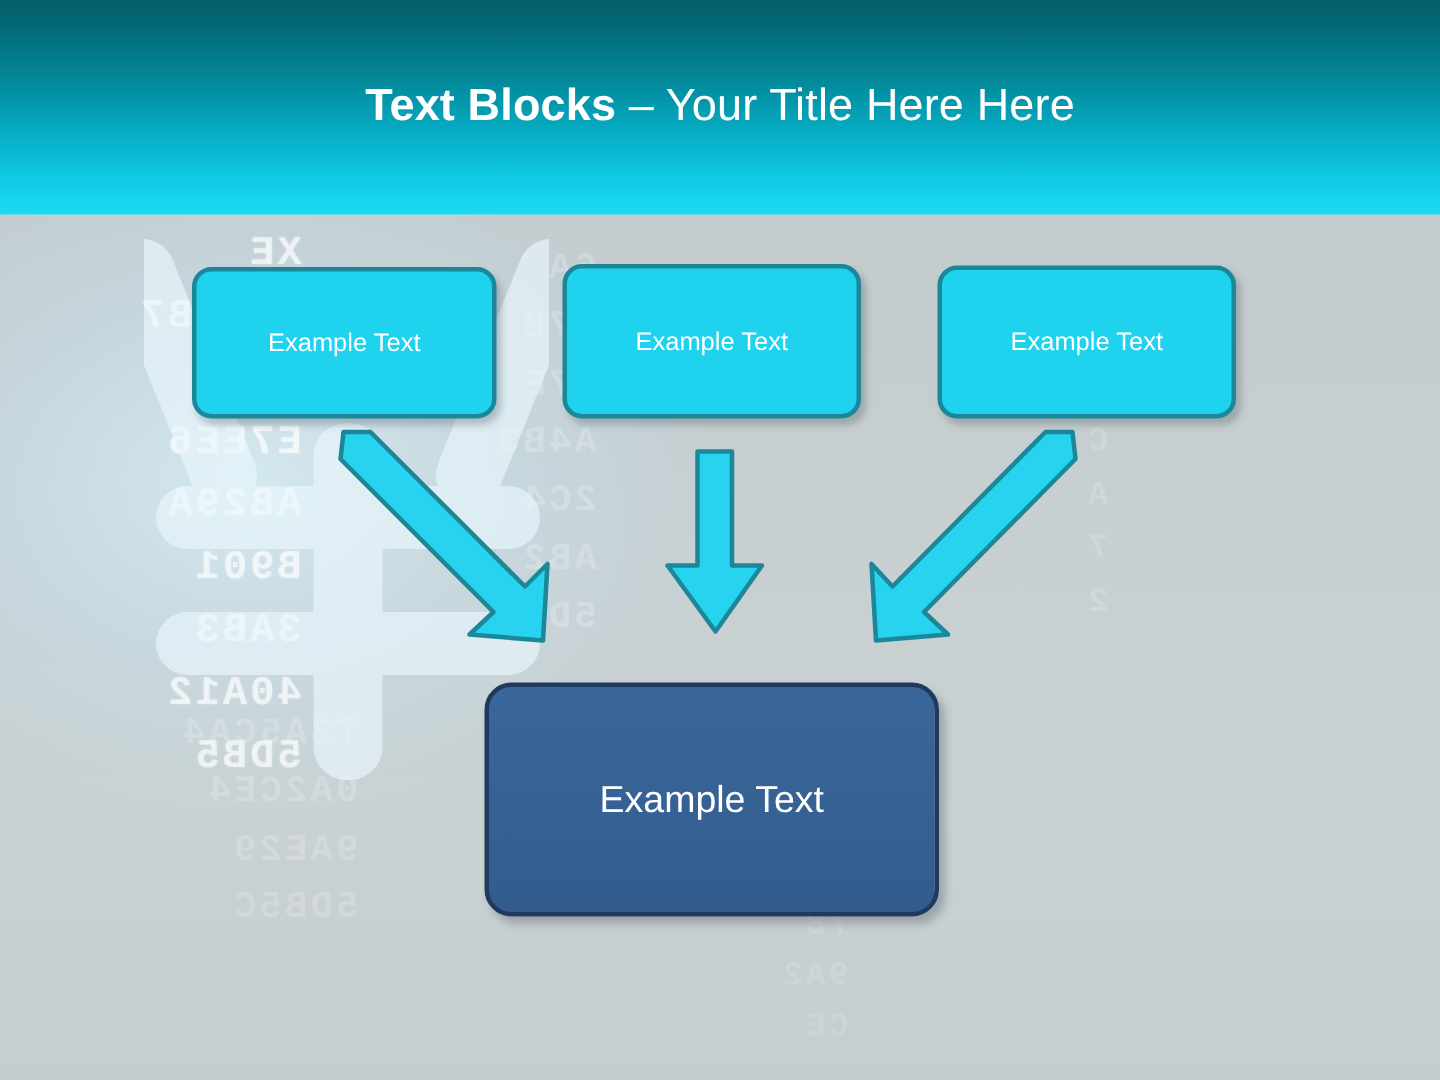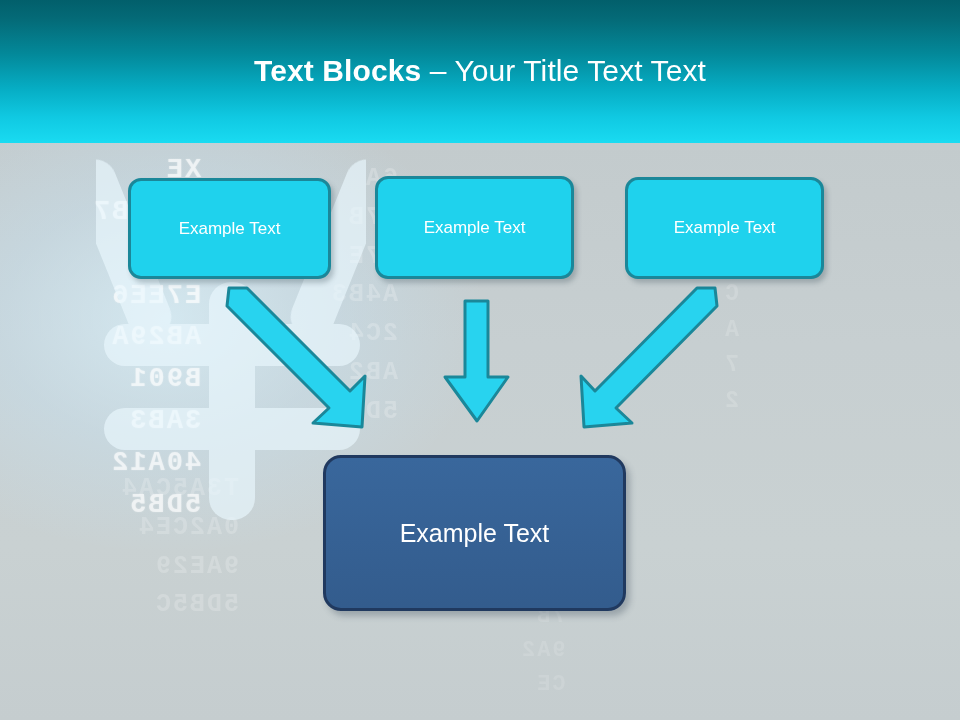--- a/index.html
+++ b/index.html
@@ -205,21 +205,21 @@
       <rect x="113" y="130" width="46" height="238" rx="22"></rect>
 
       <rect x="8" y="172" width="256" height="42" rx="21"></rect>
 
       <rect x="8" y="256" width="256" height="42" rx="21"></rect>
     </g>
   </svg>
 
   <div id="header-band"></div>
   <div id="title-text">
-    <span id="title-bold">Text Blocks </span><span id="title-rest">– Your Title Text Text</span>
+    <span id="title-bold">Text Blocks </span><span id="title-rest">– Your Title Here Here</span>
   </div>
 
   <svg class="arrow-svg" id="arrow-left-svg" width="170" height="150" viewBox="0 0 170 150">
     <polygon points="24,8 42,8 145,111 160,96 157,147 108,143 124,128 22,26" fill="#28d3ef" stroke="#1b8799" stroke-width="3" stroke-linejoin="round"></polygon>
   </svg>
 
   <svg class="arrow-svg" id="arrow-mid-svg" width="80" height="132" viewBox="0 0 80 132">
     <polygon points="25,6 48,6 48,82 68,82 37,126 5,82 25,82" fill="#28d3ef" stroke="#1b8799" stroke-width="3" stroke-linejoin="round"></polygon>
   </svg>
 

